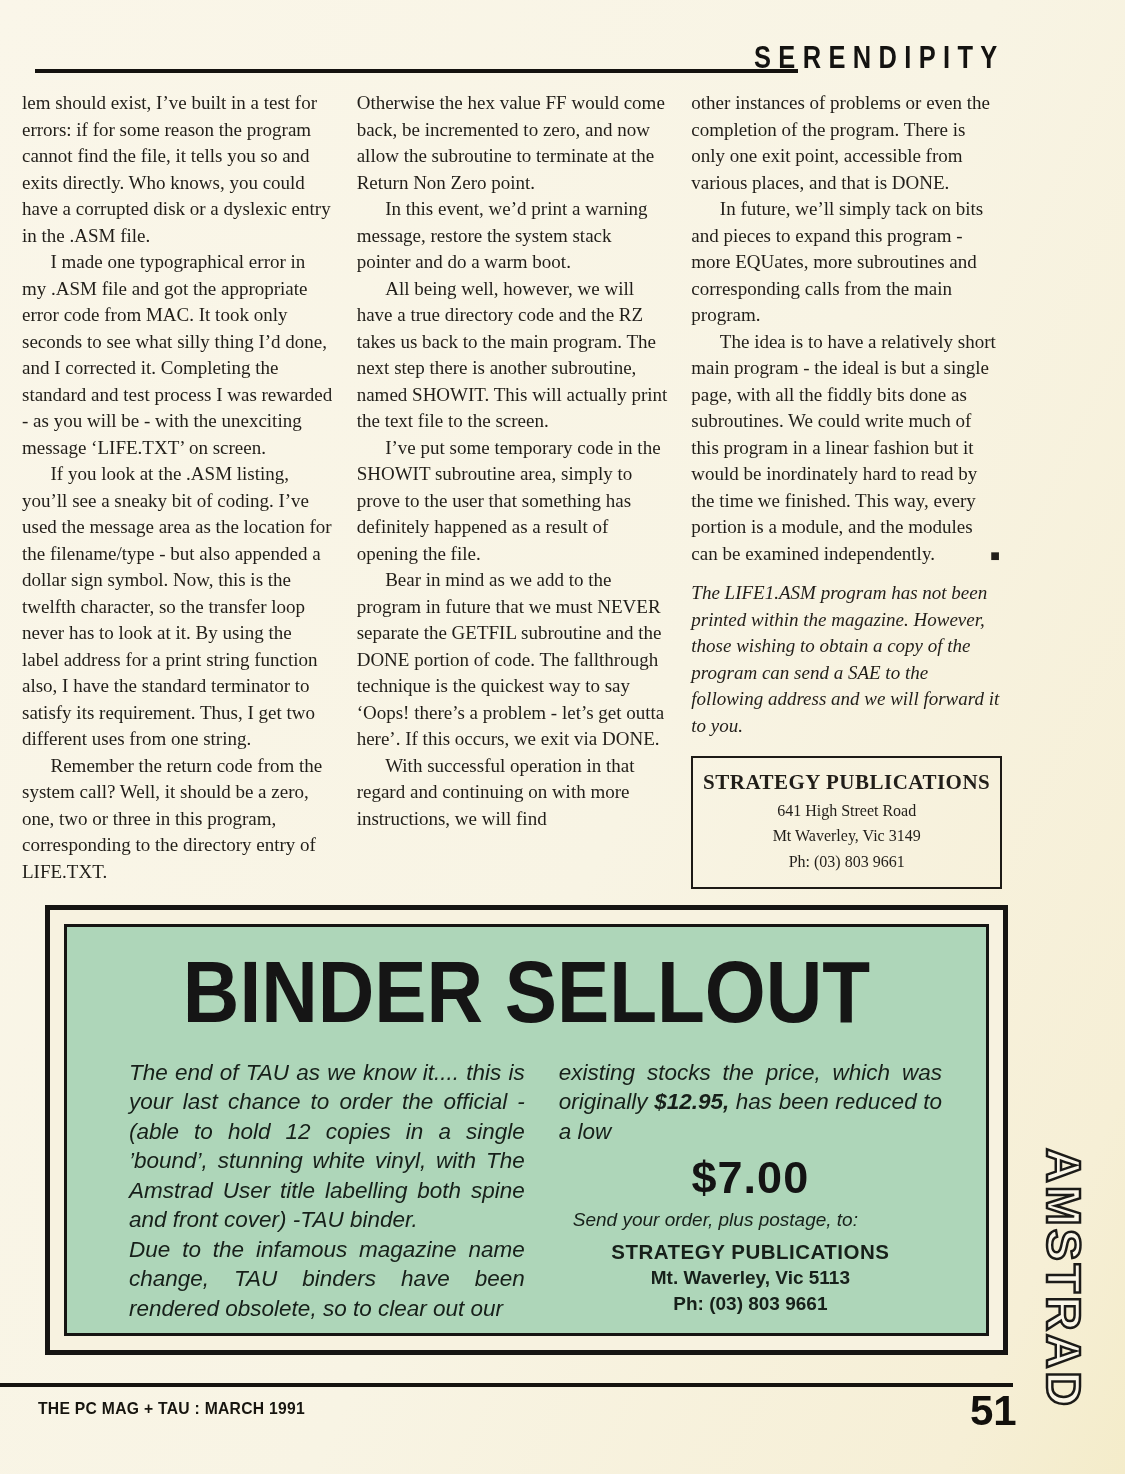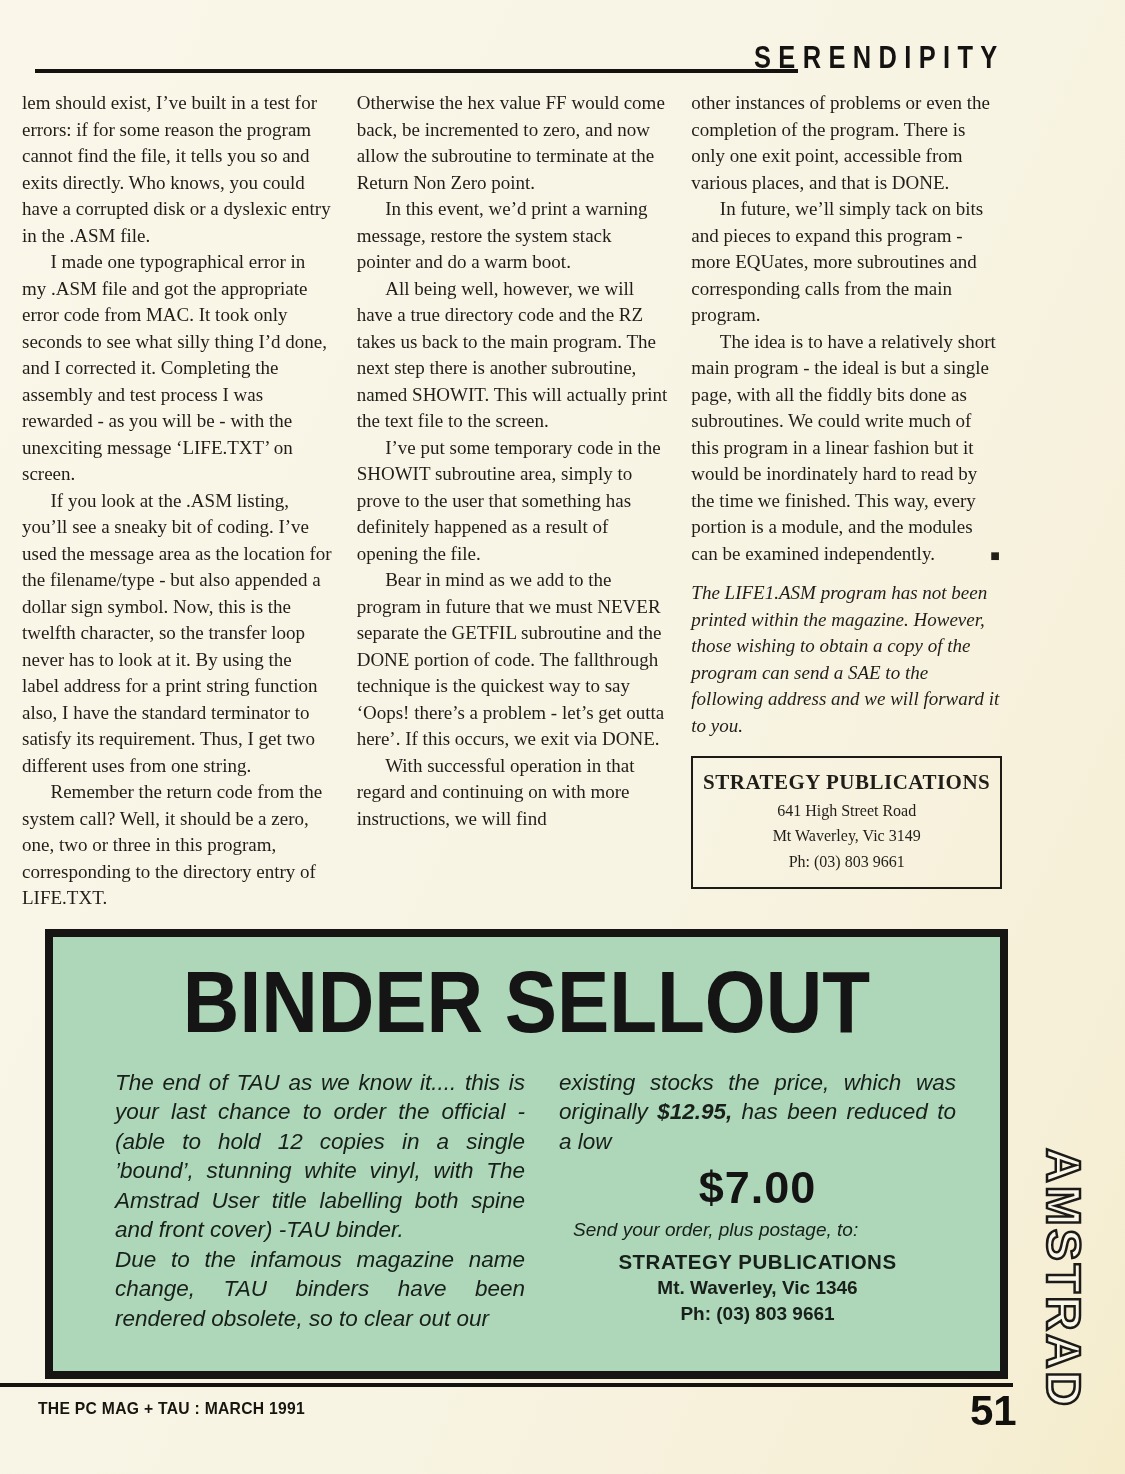--- a/index.html
+++ b/index.html
@@ -35,21 +35,21 @@
   .addr-box {
     border:2px solid #1d1a16; margin-top:17px;
     padding:11px 4px 13px; text-align:center;
   }
   .addr-name { font-weight:bold; font-size:21px; letter-spacing:0.5px; margin-bottom:2px; }
   .addr-line { font-size:16px; line-height:25.5px; }
 
   
   .ad-outer {
     position:absolute; left:45px; top:905px; width:963px; height:450px;
-    background:#f7f2e0; border:5px solid #161513; padding:0;margin-top:24px;
+    background:#f7f2e0; border:5px solid #161513; padding:14px;
   }
   .ad-inner {
     width:100%; height:100%;
     border:3px solid #161513;
     font-family:"Liberation Sans", sans-serif;
     color:#17201a;
   }
   .ad-title {
     text-align:center; font-weight:bold; font-size:87px; line-height:0.95;
     letter-spacing:0px; transform:scaleX(0.9); transform-origin:center;
@@ -97,21 +97,21 @@
 <body>
 
 <div class="page">
 
   <div class="header-rule"></div>
   <div class="header-title">SERENDIPITY</div>
 
   <div class="cols">
     <div class="col">
       <p>lem should exist, I’ve built in a test for errors: if for some reason the program cannot find the file, it tells you so and exits directly. Who knows, you could have a corrupted disk or a dyslexic entry in the .ASM file.</p>
-      <p class="indent">I made one typographical error in my .ASM file and got the appropriate error code from MAC. It took only seconds to see what silly thing I’d done, and I corrected it. Completing the assembly and test process I was rewarded - as you will be - with the unexciting message ‘LIFE.TXT’ on screen.</p>
+      <p class="indent">I made one typographical error in my .ASM file and got the appropriate error code from MAC. It took only seconds to see what silly thing I’d done, and I corrected it. Completing the standard and test process I was rewarded - as you will be - with the unexciting message ‘LIFE.TXT’ on screen.</p>
       <p class="indent">If you look at the .ASM listing, you’ll see a sneaky bit of coding. I’ve used the message area as the location for the filename/type - but also appended a dollar sign symbol. Now, this is the twelfth character, so the transfer loop never has to look at it. By using the label address for a print string function also, I have the standard terminator to satisfy its requirement. Thus, I get two different uses from one string.</p>
       <p class="indent">Remember the return code from the system call? Well, it should be a zero, one, two or three in this program, corresponding to the directory entry of LIFE.TXT.</p>
     </div>
     <div class="col">
       <p>Otherwise the hex value FF would come back, be incremented to zero, and now allow the subroutine to terminate at the Return Non Zero point.</p>
       <p class="indent">In this event, we’d print a warning message, restore the system stack pointer and do a warm boot.</p>
       <p class="indent">All being well, however, we will have a true directory code and the RZ takes us back to the main program. The next step there is another subroutine, named SHOWIT. This will actually print the text file to the screen.</p>
       <p class="indent">I’ve put some temporary code in the SHOWIT subroutine area, simply to prove to the user that something has definitely happened as a result of opening the file.</p>
       <p class="indent">Bear in mind as we add to the program in future that we must NEVER separate the GETFIL subroutine and the DONE portion of code. The fallthrough technique is the quickest way to say ‘Oops! there’s a problem - let’s get outta here’. If this occurs, we exit via DONE.</p>
       <p class="indent">With successful operation in that regard and continuing on with more instructions, we will find</p>
@@ -140,21 +140,21 @@
         <div class="ad-col-left">
           <p>The end of TAU as we know it.... this is your last chance to order the official - (able to hold 12 copies in a single ’bound’, stunning white vinyl, with The Amstrad User title labelling both spine and front cover) -TAU binder.</p>
           <p>Due to the infamous magazine name change, TAU binders have been rendered obsolete, so to clear out our</p>
         </div>
         <div class="ad-col-right">
           <p class="ad-intro"><span>existing stocks the price, which was originally </span><span class="old-price">$12.95,</span><span> has been reduced to a low</span></p>
           <div class="ad-price">$7.00</div>
           <div class="ad-send">Send your order, plus postage, to:</div>
           <div class="ad-addr">
             <div class="ad-addr-name">STRATEGY PUBLICATIONS</div>
-            <div class="ad-addr-line">Mt. Waverley, Vic 1346</div>
+            <div class="ad-addr-line">Mt. Waverley, Vic 5113</div>
             <div class="ad-addr-line">Ph: (03) 803 9661</div>
           </div>
         </div>
       </div>
     </div>
   </div>
 
   <div class="amstrad">AMSTRAD</div>
 
   <div class="footer-rule"></div>

